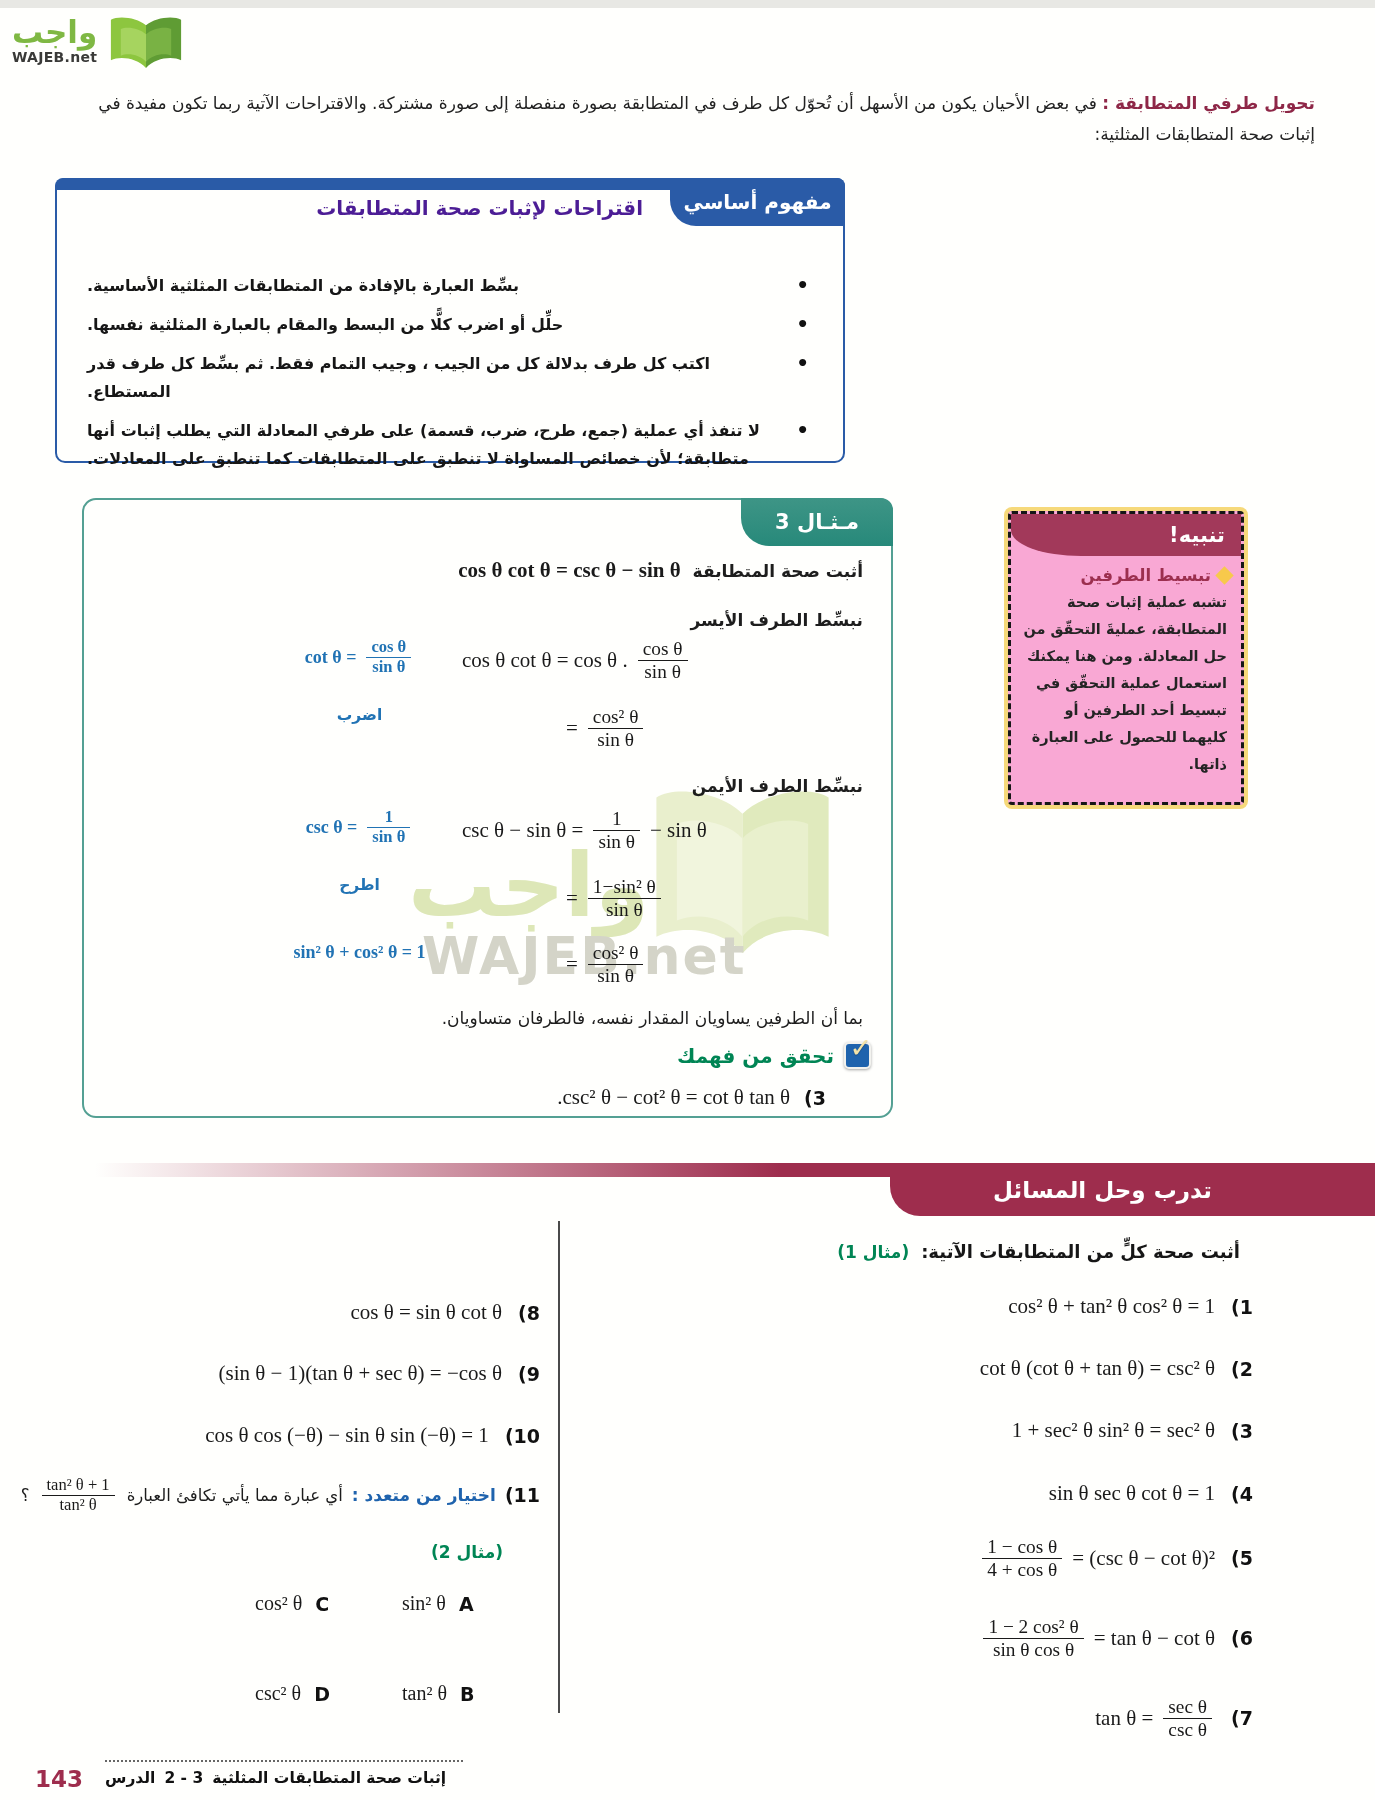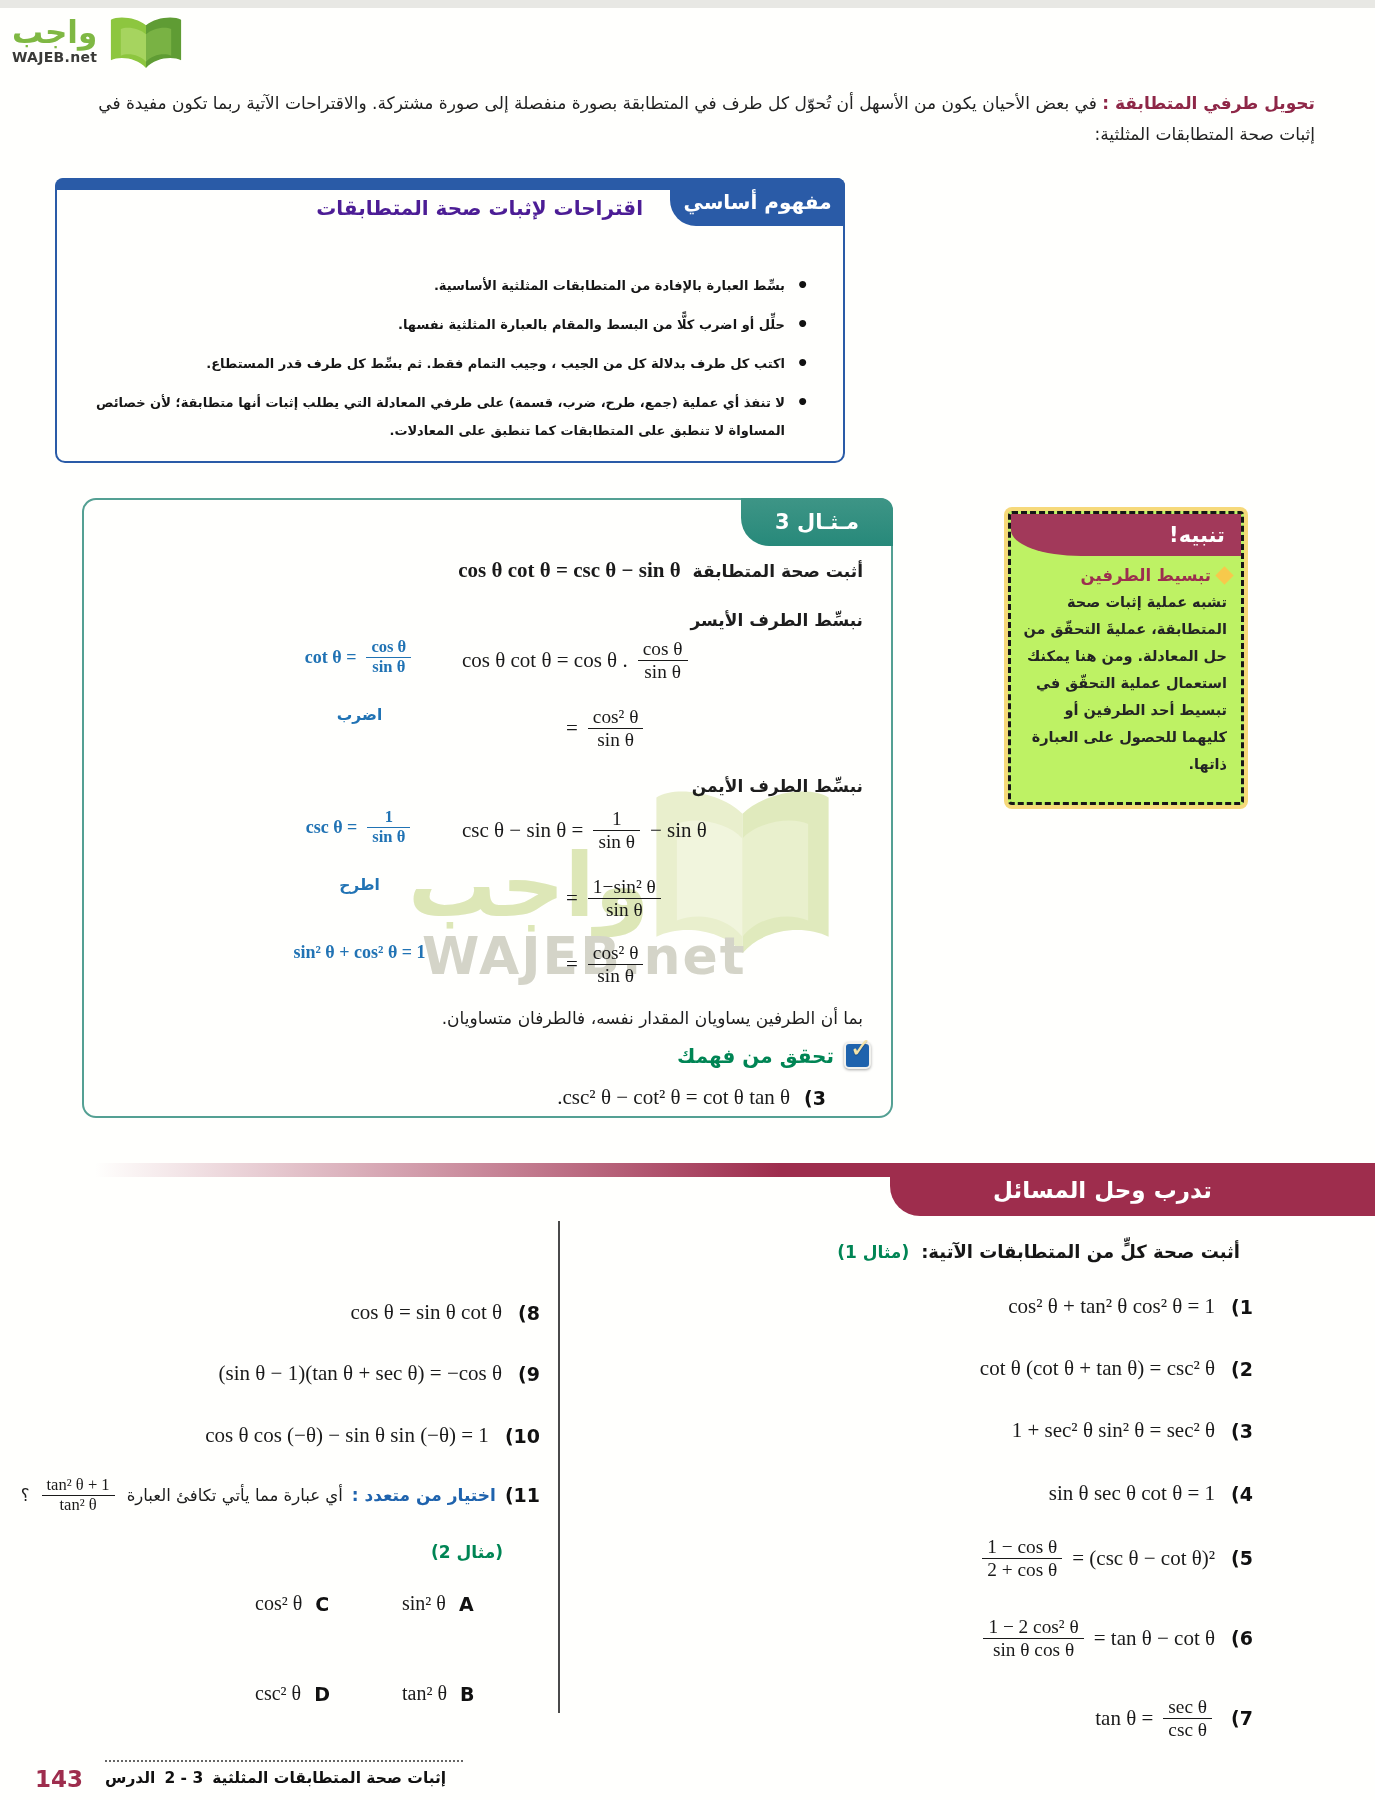--- a/index.html
+++ b/index.html
@@ -30,22 +30,22 @@
   
   .concept { position:absolute; left:55px; top:170px; width:790px; height:285px;
              border:2px solid #2a5ba7; border-radius:10px; background:#fffffd; }
   .concept-band { position:absolute; top:-2px; left:-2px; right:-2px; height:12px;
                   background:#2a5ba7; border-radius:8px 8px 0 0; }
   .concept-tab { position:absolute; top:-2px; right:-2px; width:175px; height:48px; background:#2a5ba7;
                  border-radius:0 8px 0 26px; color:#fff; font-weight:bold; font-size:20px;
                  display:flex; align-items:center; justify-content:center; }
   .concept-title { position:absolute; top:16px; right:200px; color:#4c1d95; font-weight:bold; font-size:20px; }
   .concept-bullets { position:absolute; top:92px; right:34px; left:30px; direction:rtl; }
-  .bullet { position:relative; padding-right:24px; text-align:right; font-weight:bold;
-            font-size:13px; color:#161616; line-height:28px; margin-bottom:11px; }
+  .bullet { position:relative; padding-right:24px; text-align:left; font-weight:bold;
+            font-size:16px; color:#161616; line-height:28px; margin-bottom:11px; }
   .bullet::before { content:"•"; position:absolute; right:0; top:-1px; font-size:20px; color:#111; }
 
   
   .wm { position:absolute; left:0; top:0; }
   .wm-ar { position:absolute; left:408px; top:826px; font-size:88px; font-weight:bold; color:#dde7b7; }
   .wm-en { position:absolute; left:422px; top:918px; font-size:52px; font-weight:bold; color:#d4d4c8; letter-spacing:2px;}
   .wm-book { position:absolute; left:640px; top:768px; }
 
   
   .example { position:absolute; left:82px; top:490px; width:811px; height:620px;
@@ -68,21 +68,21 @@
   .check-head { position:absolute; right:20px; direction:rtl; display:flex; align-items:center; gap:10px; }
   .check-box { position:relative; width:27px; height:27px; background:#1f63ad; border:2px solid #f2f2ee;
                border-radius:5px; box-shadow:0 1px 3px rgba(0,0,0,.35); }
   .check-mark { position:absolute; top:-12px; right:-3px; color:#f3e3a8; font-size:27px; font-weight:bold;
                 text-shadow:0 1px 1px rgba(0,0,0,.25); }
   .check-title { color:#008554; font-weight:bold; font-size:20px; }
   .check-item { position:absolute; right:65px; direction:rtl; display:flex; align-items:center; gap:14px; }
 
   
   .alert { position:absolute; left:1008px; top:503px; width:236px; height:294px;
-           border:3px dashed #161616; box-shadow:0 0 0 4px #f6d97a; border-radius:4px; background:#bef264; }
+           border:3px dashed #161616; box-shadow:0 0 0 4px #f6d97a; border-radius:4px; background:#f9a8d4; }
   .alert-banner { height:42px; background:#a2395a; border-bottom-left-radius:70px 26px;
                   color:#fff; font-weight:bold; font-size:21px; display:flex; align-items:center;
                   direction:rtl; padding-right:16px; }
   .alert-titlerow { direction:rtl; display:flex; align-items:center; gap:7px; margin:10px 10px 2px; }
   .diamond { width:13px; height:13px; background:#f7c94b; transform:rotate(45deg); flex:0 0 auto; }
   .alert-title { color:#9c2f4f; font-weight:bold; font-size:16.5px; }
   .alert-body { direction:rtl; text-align:right; padding:2px 14px 10px 10px; font-size:14.5px;
                 font-weight:bold; color:#242424; line-height:27px; }
 
   
@@ -306,21 +306,21 @@
     <span class="pnum" dir="ltr">(3</span>
   </div>
   <div class="prow" style="top:1473px; right:122px">
     <span class="math">sin θ sec θ cot θ = 1</span>
     <span class="pnum" dir="ltr">(4</span>
   </div>
   <div class="prow" style="top:1528px; right:122px">
     <span class="math">
       <span class="frac">
           <span class="fnum">1 − cos θ</span>
-          <span class="fden">2 + cos θ</span>
+          <span class="fden">4 + cos θ</span>
         </span>
       <span>= (csc θ − cot θ)²</span>
     </span>
     <span class="pnum" dir="ltr">(5</span>
   </div>
   <div class="prow" style="top:1608px; right:122px">
     <span class="math">
       <span class="frac">
           <span class="fnum">1 − 2 cos² θ</span>
           <span class="fden">sin θ cos θ</span>

